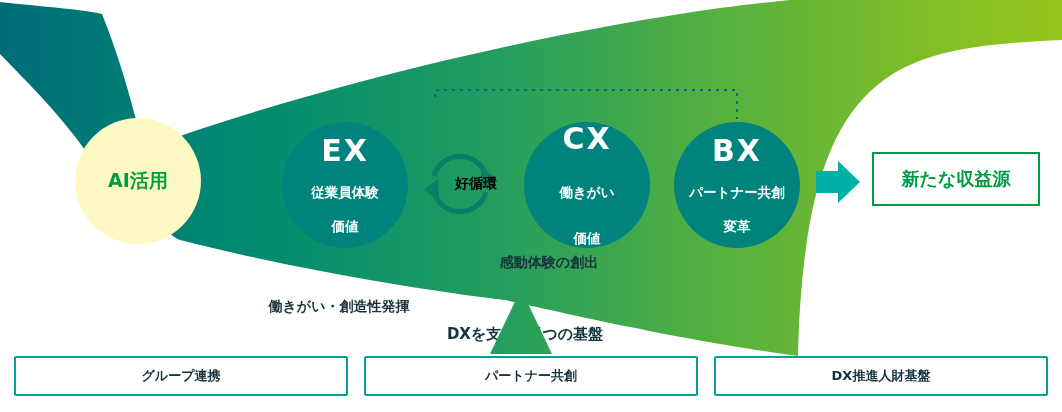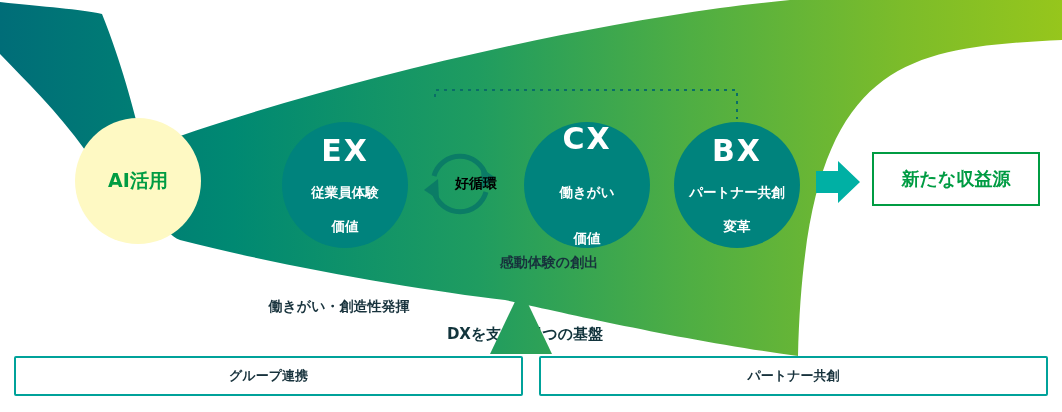--- a/index.html
+++ b/index.html
@@ -137,15 +137,16 @@
   <div class="caption" id="caption-ex">働きがい・創造性発揮</div>
   <div class="caption" id="caption-cx">感動体験の創出</div>
 
   <div class="result-box">
     <span>新たな収益源</span>
   </div>
 
   <div class="foundations">
     <div class="fbox">グループ連携</div>
     <div class="fbox">パートナー共創</div>
+    <div class="fbox">DX推進人財基盤</div>
   </div>
 
 </div>
 
 </body></html>

